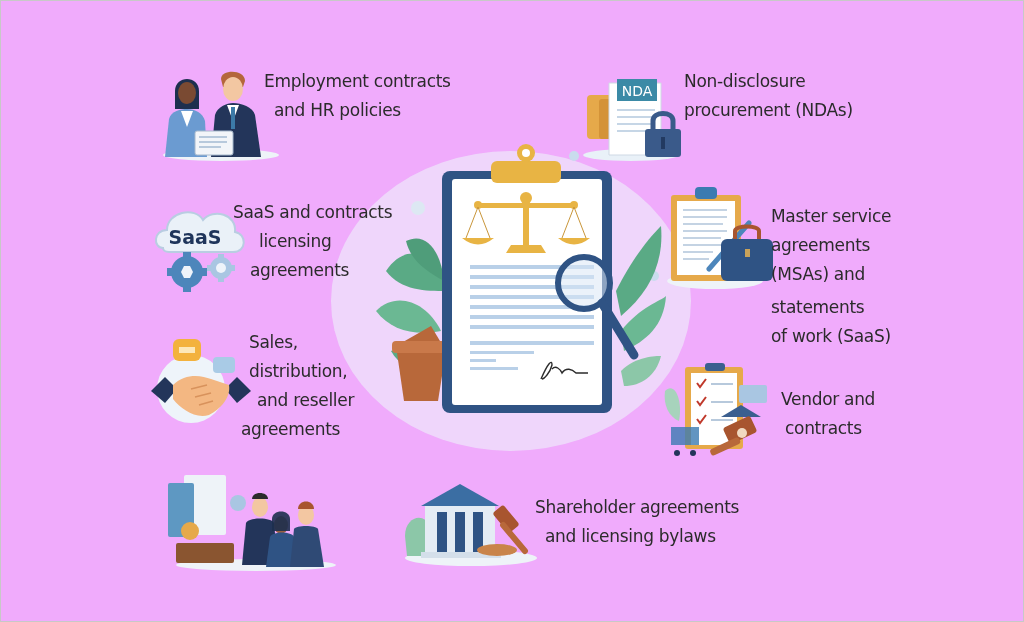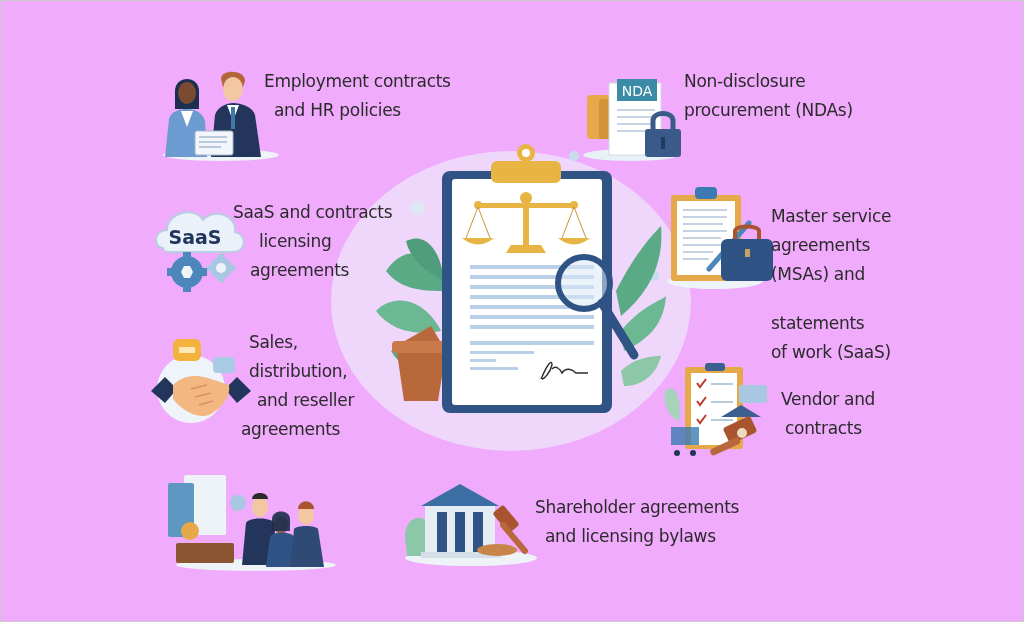--- a/index.html
+++ b/index.html
@@ -194,21 +194,21 @@
       <line x1="44" y1="88" x2="84" y2="42" stroke="#4d86bb" stroke-width="5" stroke-linecap="round"></line>
       <path d="M70 60 V50 C70 44 94 44 94 50 V60" fill="none" stroke="#a8552f" stroke-width="4"></path>
       <rect x="56" y="58" width="52" height="42" rx="6" fill="#2f5384"></rect>
       <rect x="80" y="68" width="5" height="8" fill="#c8a25a"></rect>
     </svg>
   </div>
   <div class="label" style="left:770px;top:201px;width:126px">
     <span>Master service</span>
     <span>agreements</span>
     <span>(MSAs) and</span>
-    <span style="margin-top:20px">statements</span>
+    <span style="margin-top:4px">statements</span>
     <span>of work (SaaS)</span>
   </div>
 
   <div class="illus" style="left:150px;top:328px;width:100px;height:98px">
     <svg width="100" height="98" viewBox="0 0 100 98">
       <circle cx="40" cy="60" r="34" fill="#eef4fa"></circle>
       <rect x="22" y="10" width="28" height="22" rx="6" fill="#f3b23d"></rect>
       <rect x="28" y="18" width="16" height="6" fill="#fde8b8"></rect>
       <rect x="62" y="28" width="22" height="16" rx="4" fill="#a9cbe6"></rect>
       <path d="M0 62 L14 48 L26 60 L14 74 Z" fill="#23355a"></path>

